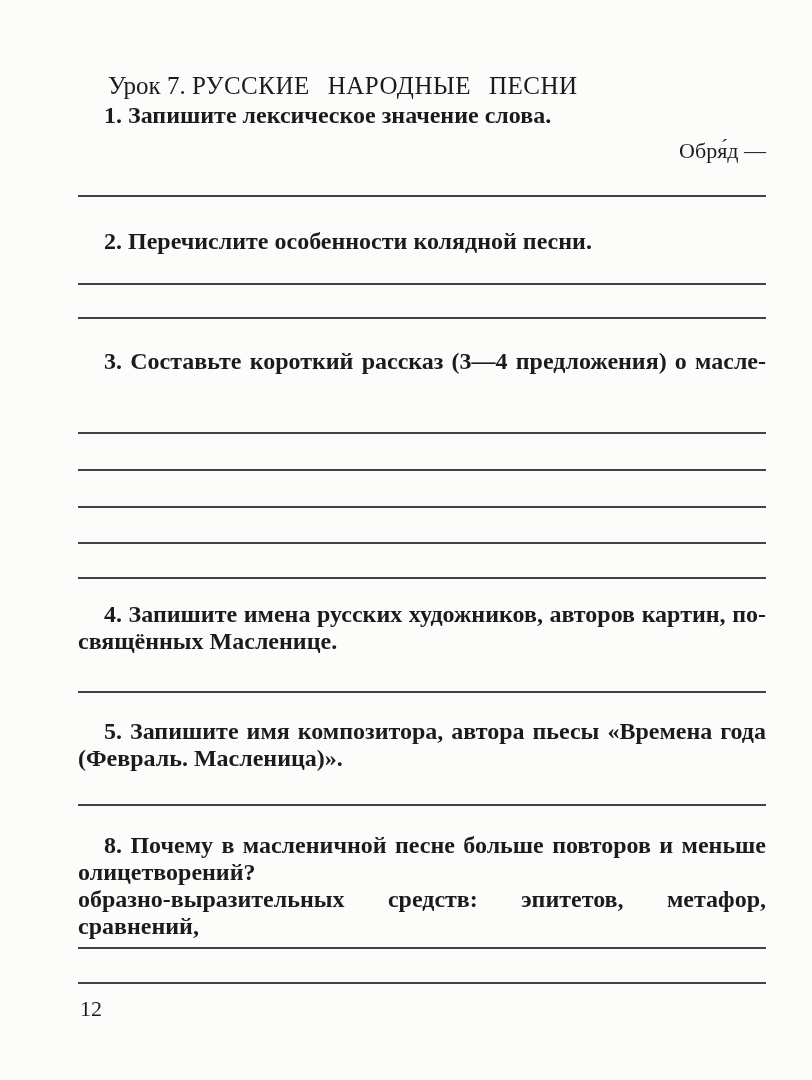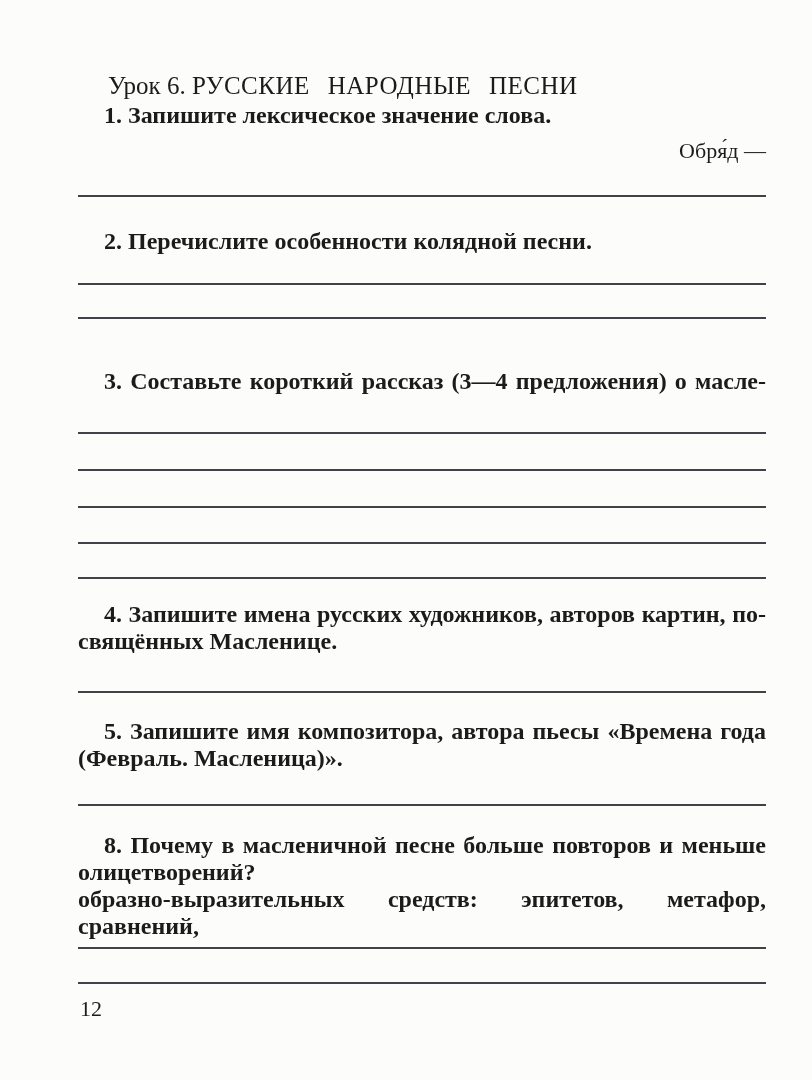--- a/index.html
+++ b/index.html
@@ -78,41 +78,41 @@
     font-size: 22px;
     line-height: 24px;
     font-weight: 400;
   }
 </style>
 </head>
 <body>
 
 <div class="page">
 
-  <h1 class="title"><span>Урок 6.</span>&nbsp;<span class="caps">РУССКИЕ НАРОДНЫЕ ПЕСНИ</span></h1>
+  <h1 class="title"><span>Урок 7.</span>&nbsp;<span class="caps">РУССКИЕ НАРОДНЫЕ ПЕСНИ</span></h1>
 
   <div class="qblock" style="top:102px">
     <span class="qline first">1. Запишите лексическое значение слова.</span>
   </div>
 
   <div class="term-row">
     <span class="term-label">Обря́д —</span>
     <span class="fill-line"></span>
   </div>
 
   <div class="rule" style="top:195px"></div>
 
   <div class="qblock" style="top:228px">
     <span class="qline first">2. Перечислите особенности колядной песни.</span>
   </div>
 
   <div class="rule" style="top:283px"></div>
   <div class="rule" style="top:317px"></div>
 
-  <div class="qblock" style="top:368px">
+  <div class="qblock" style="top:348px">
     <span class="qline first stretch">3. Составьте короткий рассказ (3—4 предложения) о масле-</span>
   </div>
 
   <div class="rule" style="top:432px"></div>
   <div class="rule" style="top:469px"></div>
   <div class="rule" style="top:506px"></div>
   <div class="rule" style="top:542px"></div>
   <div class="rule" style="top:577px"></div>
 
   <div class="qblock" style="top:601px">

